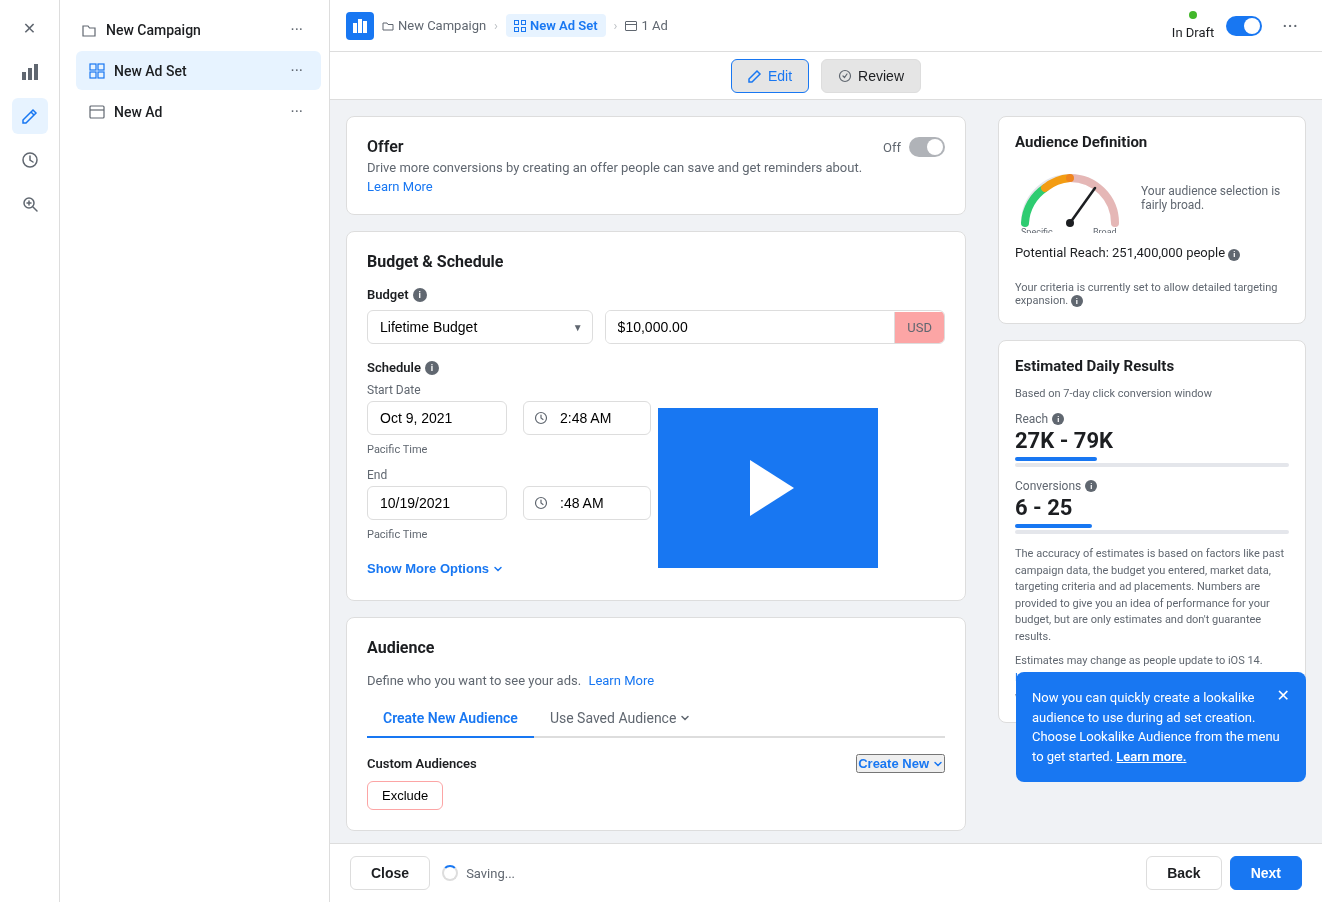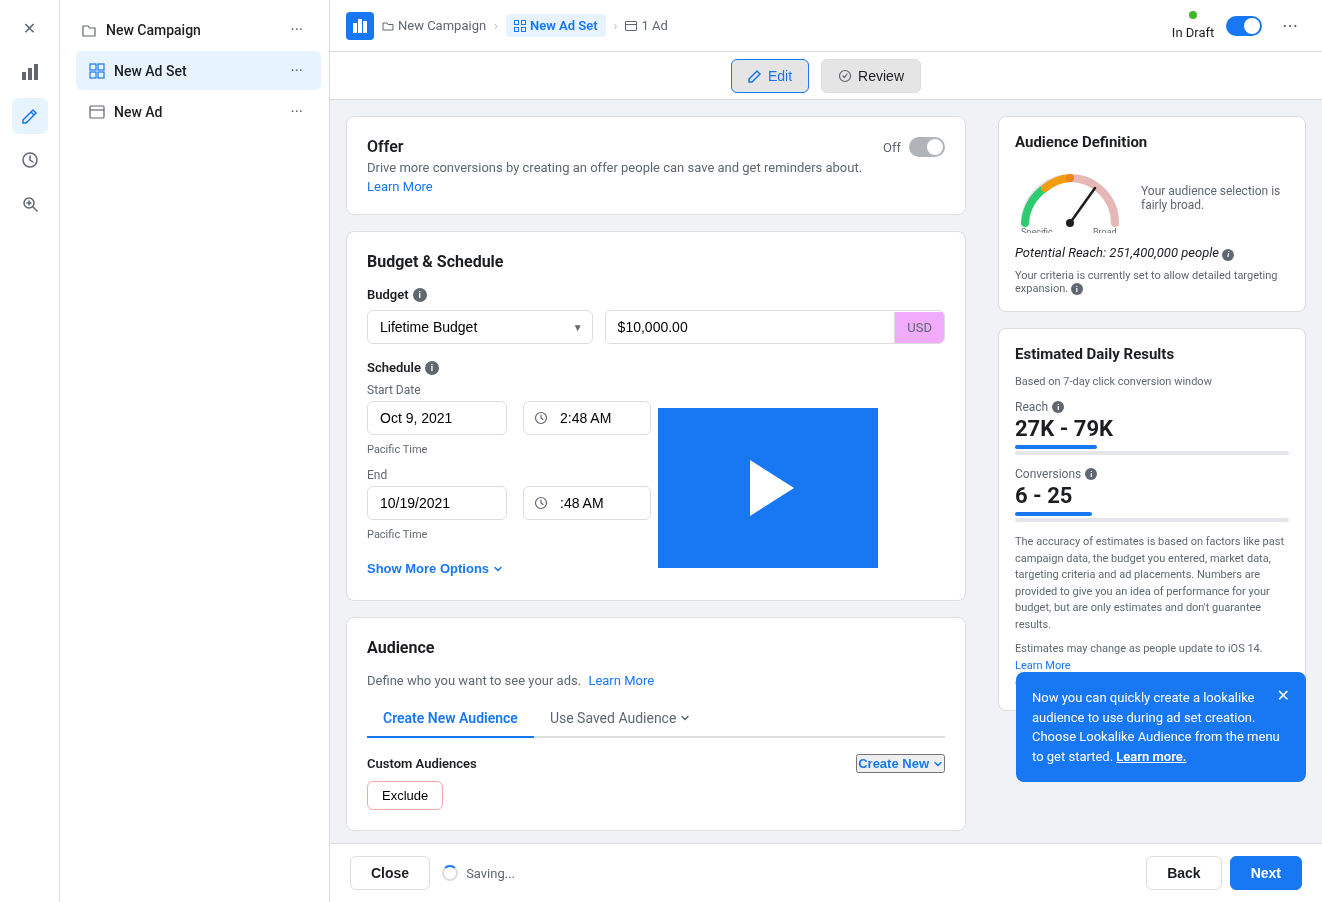--- a/index.html
+++ b/index.html
@@ -55,21 +55,21 @@
     .offer-toggle-switch { width: 36px; height: 20px; background: #b0b3b8; border-radius: 10px; cursor: pointer; position: relative; }
     .offer-toggle-switch::after { content: ''; position: absolute; right: 2px; top: 2px; width: 16px; height: 16px; background: #fff; border-radius: 50%; }
 
     
     .section-title { font-size: 16px; font-weight: 700; margin-bottom: 16px; }
     .field-label { font-size: 13px; font-weight: 600; margin-bottom: 8px; display: flex; align-items: center; gap: 4px; }
     .info-icon { width: 14px; height: 14px; background: #606770; border-radius: 50%; color: #fff; display: inline-flex; align-items: center; justify-content: center; font-size: 9px; font-weight: 700; cursor: pointer; }
     .budget-row { display: flex; gap: 12px; margin-bottom: 16px; }
     .budget-input-wrap { flex: 1.5; display: flex; align-items: center; border: 1px solid #ddd; border-radius: 6px; overflow: hidden; }
     .budget-input { flex: 1; padding: 8px 12px; border: none; font-size: 14px; outline: none; }
-    .budget-currency { padding: 8px 12px; background: #f0abfc; border-left: 1px solid #ddd; font-size: 13px; color: #606770; }
+    .budget-currency { padding: 8px 12px; background: #fca5a5; border-left: 1px solid #ddd; font-size: 13px; color: #606770; }
 
     .schedule-row { display: flex; gap: 16px; margin-bottom: 8px; align-items: flex-end; }
     .date-input { padding: 8px 12px; border: 1px solid #ddd; border-radius: 6px; font-size: 14px; background: #fff; width: 140px; }
     .time-input-wrap { display: flex; align-items: center; border: 1px solid #ddd; border-radius: 6px; overflow: hidden; padding: 8px 10px; gap: 12px; background: #fff; }
     .time-input { border: none; font-size: 14px; outline: none; width: 80px; }
     .timezone-label { font-size: 11px; color: #606770; margin-top: 4px; }
 
     .show-more-btn { display: flex; align-items: center; gap: 4px; color: #1877f2; font-size: 13px; font-weight: 600; cursor: pointer; background: none; border: none; padding: 4px 0; }
 
     
@@ -81,21 +81,21 @@
     .search-wrap { display: flex; align-items: center; border: 1px solid #ddd; border-radius: 6px; padding: 8px 12px; gap: 8px; margin-bottom: 12px; }
     .search-wrap input { border: none; outline: none; flex: 1; font-size: 14px; }
     .exclude-btn { display: inline-flex; padding: 6px 14px; border: 1px solid #fca5a5; border-radius: 6px; font-size: 13px; cursor: pointer; background: #fff; align-items: center; }
 
     
     .right-panel { width: 340px; overflow-y: auto; padding: 16px; display: flex; flex-direction: column; gap: 16px; }
     .audience-def-card { background: #fff; border-radius: 8px; border: 1px solid #ddd; padding: 16px; }
     .panel-card-title { font-size: 15px; font-weight: 700; margin-bottom: 12px; }
     .gauge-container { display: flex; align-items: center; gap: 16px; margin-bottom: 12px; }
     .gauge-desc { font-size: 12px; color: #606770; flex: 1; }
-    .potential-reach { font-size: 13px; margin-bottom: 8px; font-style: italic; }
+    .potential-reach { font-size: 13px; margin-bottom: 20px; }
     .criteria-note { font-size: 11px; color: #606770; }
     .info-icon-sm { display: inline-flex; width: 12px; height: 12px; background: #606770; border-radius: 50%; color: #fff; align-items: center; justify-content: center; font-size: 8px; font-weight: 700; }
 
     .estimated-results-card { background: #fff; border-radius: 8px; border: 1px solid #ddd; padding: 16px; }
     .est-subtitle { font-size: 11px; color: #606770; margin-bottom: 12px; }
     .est-metric { margin-bottom: 12px; }
     .est-metric-label { font-size: 12px; color: #606770; display: flex; align-items: center; gap: 4px; margin-bottom: 2px; }
     .est-metric-value { font-size: 22px; font-weight: 700; margin-bottom: 4px; }
     .est-bar { height: 4px; background: #1877f2; border-radius: 2px; margin-bottom: 2px; }
     .est-bar-bg { height: 4px; background: #e4e6eb; border-radius: 2px; margin-bottom: 8px; }

